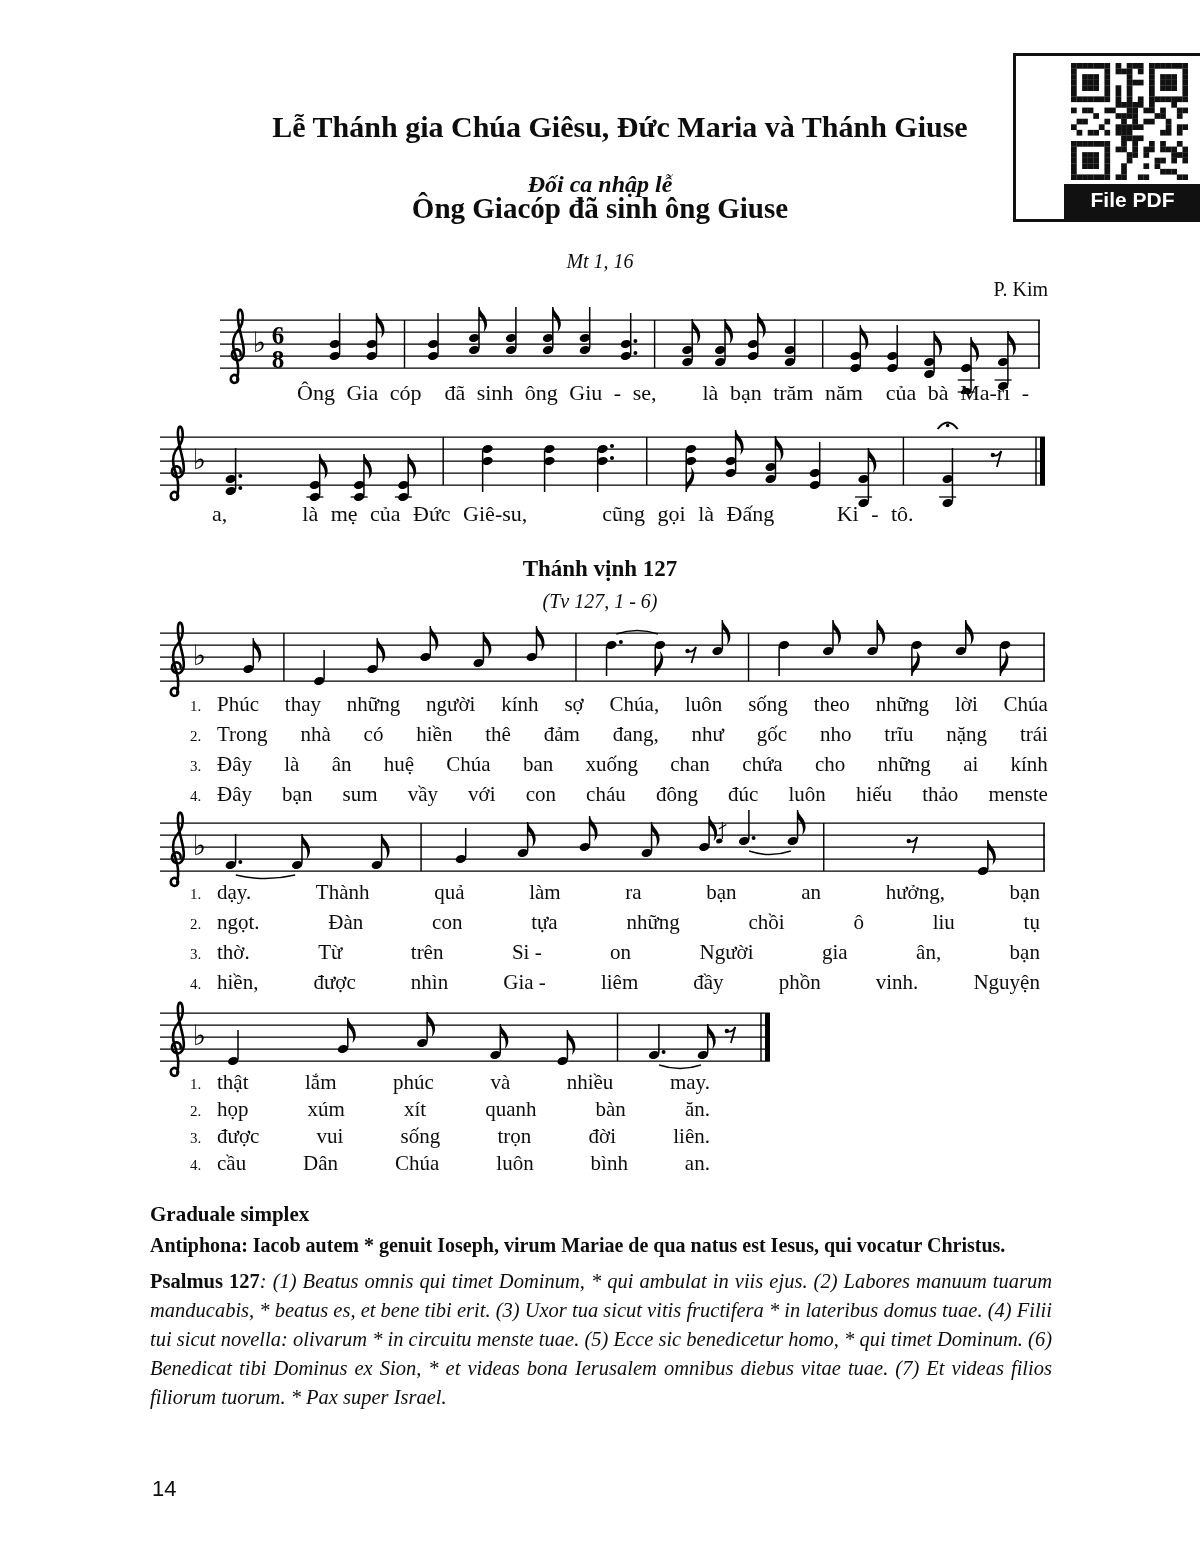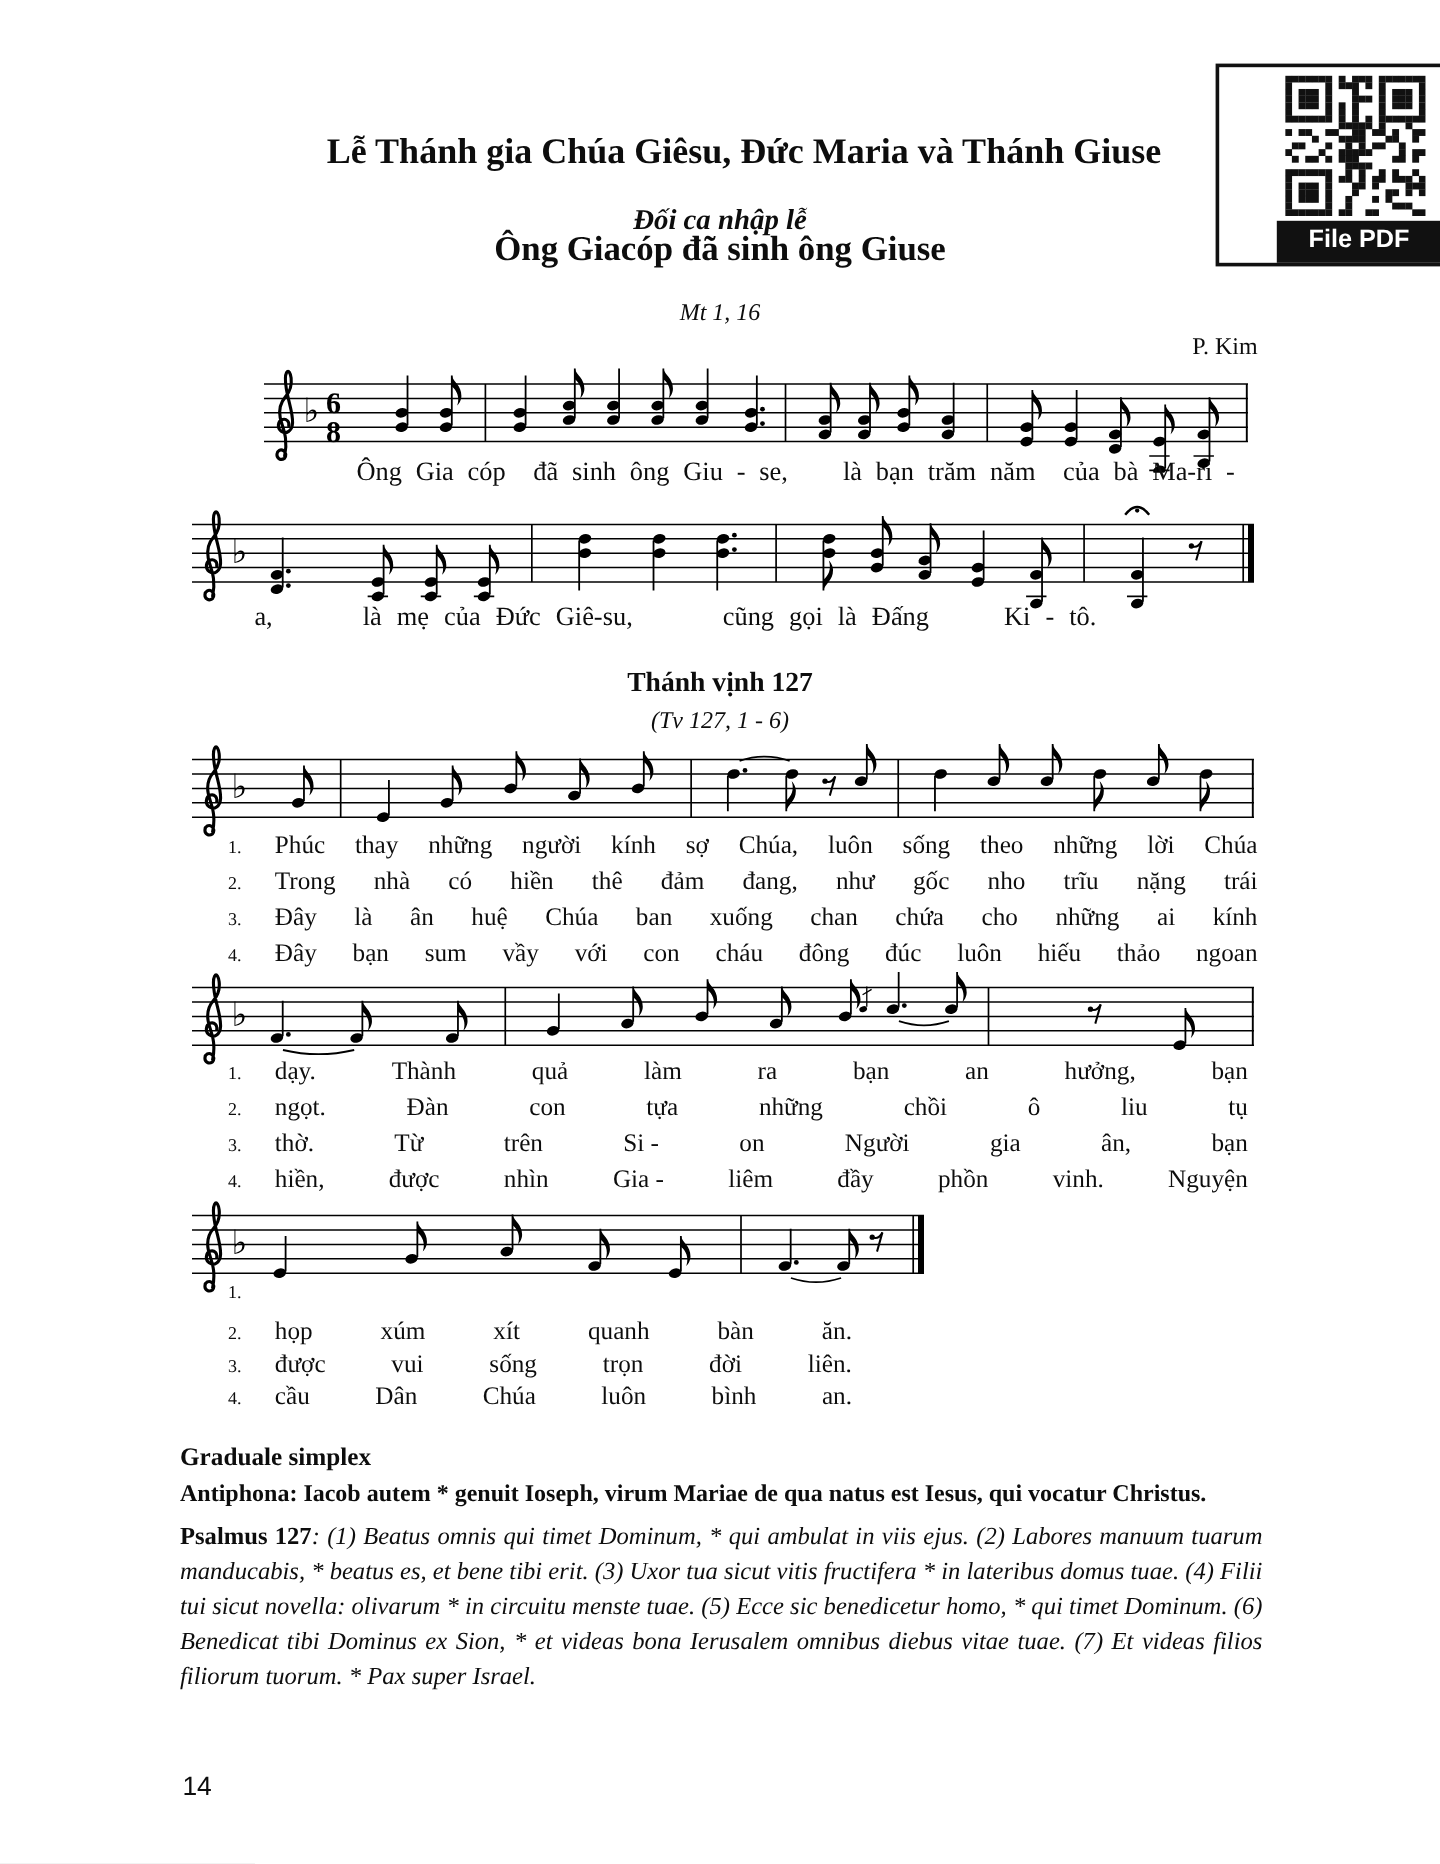--- a/index.html
+++ b/index.html
@@ -14,21 +14,21 @@
   .composer{top:278px;right:152px;font-size:20px;}
   .lyric{font-size:22px;white-space:nowrap;}
   #lyric1{left:297px;top:380px;word-spacing:6px;}
   #lyric2{left:212px;top:501px;word-spacing:7px;}
   .psalmhead{top:556px;font-size:23px;font-weight:700;}
   .psalmref{top:590px;font-size:20px;font-style:italic;}
   .staff{position:absolute;}
   .verse-group{position:absolute;}
   .verse-row{display:flex;align-items:baseline;font-size:21px;}
   .verse-num{flex:none;width:27px;font-size:15px;}
-  .verse-words{flex:1;display:flex;justify-content:space-between;margin-left:12px;}
+  .verse-words{flex:1;display:flex;justify-content:space-between;}
   .grad-head{left:150px;top:1202px;font-size:21px;font-weight:700;}
   .antiphona{left:150px;top:1234px;width:940px;font-size:20px;white-space:nowrap;}
   .antiphona .label{font-weight:700;}
   .antiphona .text{font-weight:700;}
   .psalmus{left:150px;top:1267px;width:902px;font-size:20.5px;line-height:29px;
            text-align:justify;font-style:italic;}
   .psalmus .label{font-weight:700;font-style:normal;}
   .pagenum{left:152px;top:1476px;font-size:22px;font-family:"Liberation Sans",sans-serif;}
   .qr{left:1013px;top:53px;width:137px;border:3px solid #111;background:#fff;padding-left:48px;}
   .qr-inner{padding:7px 7px 4px 7px;line-height:0;}
@@ -558,21 +558,21 @@
           <span>sum</span>
           <span>vầy</span>
           <span>với</span>
           <span>con</span>
           <span>cháu</span>
           <span>đông</span>
           <span>đúc</span>
           <span>luôn</span>
           <span>hiếu</span>
           <span>thảo</span>
-          <span>ngoan</span>
+          <span>menste</span>
         </div>
       </div>
     </div>
 
   <div class="staff" style="left: 160px; top: 797px;"><svg viewBox="0 0 885 100" width="885" height="100">
         <line x1="0" y1="26" x2="885" y2="26" stroke="#000" stroke-width="1.25"></line>
         <line x1="0" y1="38" x2="885" y2="38" stroke="#000" stroke-width="1.25"></line>
         <line x1="0" y1="50" x2="885" y2="50" stroke="#000" stroke-width="1.25"></line>
         <line x1="0" y1="62" x2="885" y2="62" stroke="#000" stroke-width="1.25"></line>
         <line x1="0" y1="74" x2="885" y2="74" stroke="#000" stroke-width="1.25"></line>
@@ -717,20 +717,28 @@
         <line x1="547.6999999999999" y1="66.5" x2="547.6999999999999" y2="37" stroke="#000" stroke-width="1.5"></line>
         <path d="M547.6999999999999 37 C549.1999999999999 43 555.6999999999999 45 555.6999999999999 54 C555.6999999999999 58 553.1999999999999 61 552.1999999999999 62 C554.6999999999999 55 551.6999999999999 49 547.6999999999999 46 Z" fill="#000"></path>
         <circle cx="566.85" cy="44" r="2.2" fill="#000"></circle>
         <path d="M575.35 40 C572.85 44.5 569.85 45.5 566.85 44" stroke="#000" stroke-width="1.7" fill="none"></path>
         <line x1="575.35" y1="40" x2="570.85" y2="56" stroke="#000" stroke-width="1.7"></line>
         <path d="M499.1 78 Q 520 85 540.9 78" stroke="#000" stroke-width="1.5" fill="none"></path>
       </svg></div>
   <div class="verse-group" style="left: 190px; top: 1070px; width: 520px;">
       <div class="verse-row" style="height: 27px;">
         <span class="verse-num">1.</span>
+        <div class="verse-words">
+          <span>thật</span>
+          <span>lắm</span>
+          <span>phúc</span>
+          <span>và</span>
+          <span>nhiều</span>
+          <span>may.</span>
+        </div>
       </div>
       <div class="verse-row" style="height: 27px;">
         <span class="verse-num">2.</span>
         <div class="verse-words">
           <span>họp</span>
           <span>xúm</span>
           <span>xít</span>
           <span>quanh</span>
           <span>bàn</span>
           <span>ăn.</span>

